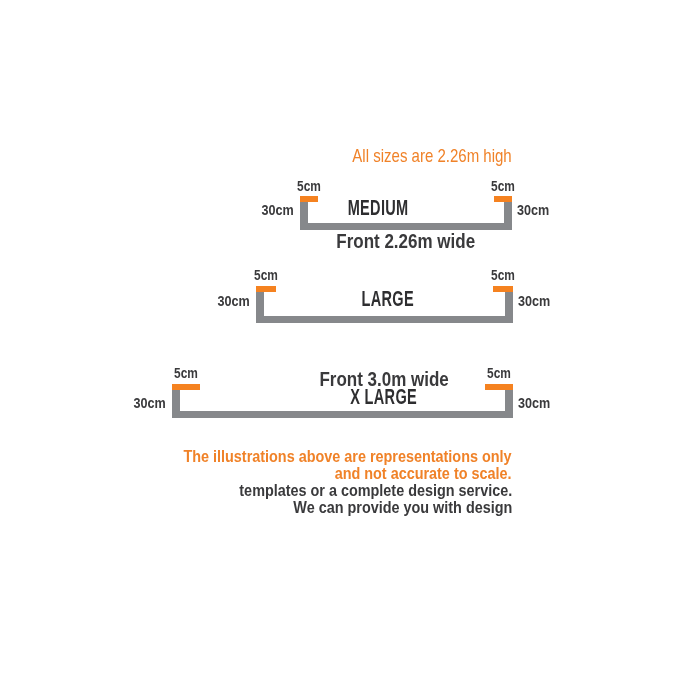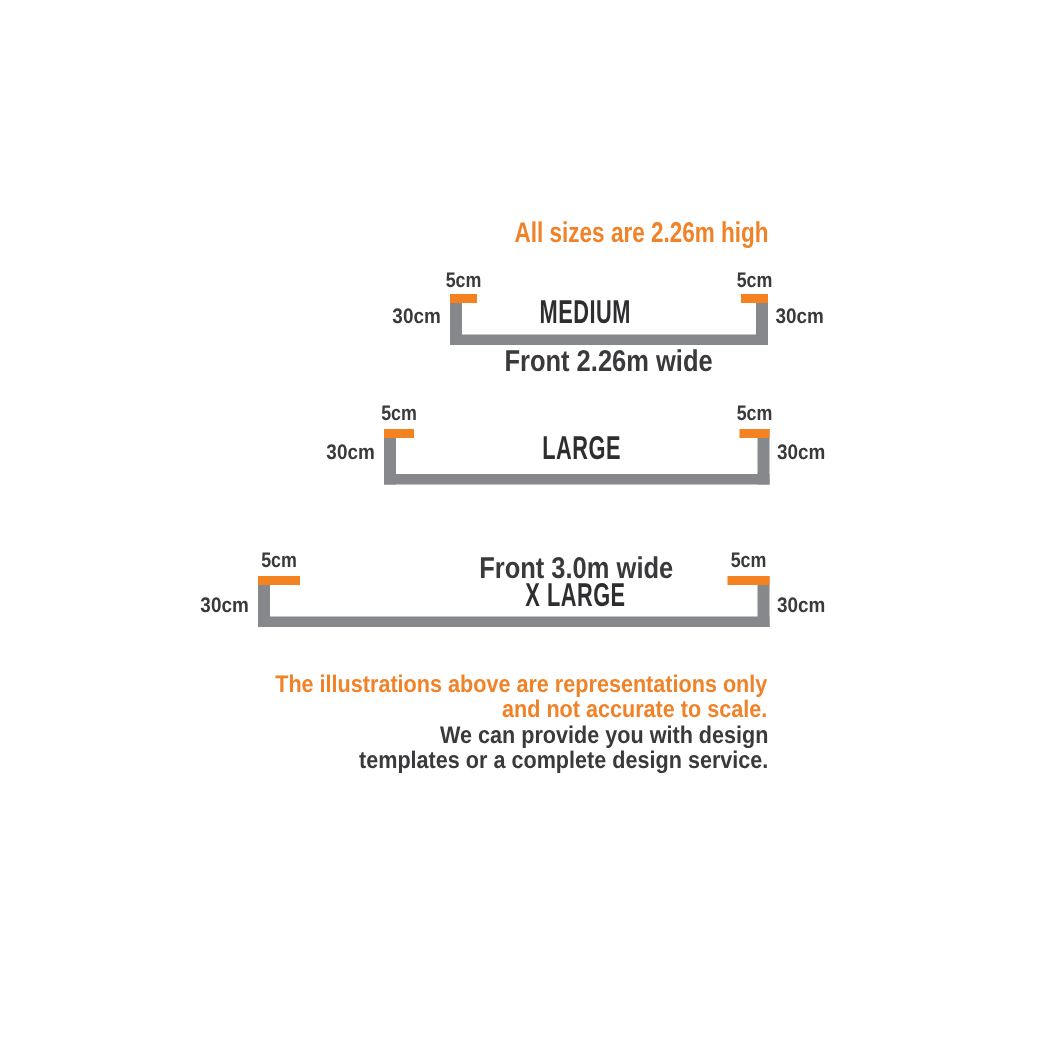--- a/index.html
+++ b/index.html
@@ -19,21 +19,21 @@
     -webkit-font-smoothing:antialiased;
   }
   
   .cxc{display:inline-block;transform:scaleX(0.85);transform-origin:50% 50%;white-space:nowrap;}
   .cxr{display:inline-block;transform:scaleX(0.90);transform-origin:100% 50%;white-space:nowrap;}
   .cxl{display:inline-block;transform:scaleX(0.90);transform-origin:0 50%;white-space:nowrap;}
 
   
   #heading{
     position:absolute;right:188px;top:145px;
-    font-size:19px;font-weight:bold;color:var(--orange);
+    font-size:19px;font-weight:normal;color:var(--orange);
     white-space:nowrap;
   }
   #heading .cxr{transform:scaleX(0.79);}
 
   
   .bracket{position:absolute;box-sizing:border-box;
     border-left:8px solid var(--gray);
     border-right:8px solid var(--gray);
     border-bottom:7px solid var(--gray);}
   #m-bracket{left:300px;top:196px;width:212px;height:34px;}
@@ -46,21 +46,21 @@
   #m-cap-r{left:494px;top:196px;width:18px;}
   #l-cap-l{left:256px;top:286px;width:20px;}
   #l-cap-r{left:493px;top:286px;width:20px;}
   #x-cap-l{left:172px;top:384px;width:28px;}
   #x-cap-r{left:485px;top:384px;width:28px;}
 
   
   .dtitle{position:absolute;text-align:center;font-weight:bold;
     font-size:22px;line-height:22px;color:var(--title);white-space:nowrap;}
   .dtitle .tcx{display:inline-block;transform:scaleX(0.66);transform-origin:50% 50%;letter-spacing:0.5px;}
-  #m-title{left:300px;top:197px;width:180px;}
+  #m-title{left:288px;top:197px;width:180px;}
   #l-title{left:256px;top:288px;width:263px;}
   #x-title{left:172px;top:386px;width:341px;padding-left:41px;}
 
   
   .front{position:absolute;text-align:center;font-weight:bold;
     font-size:20px;line-height:14px;color:var(--dark);white-space:nowrap;}
   #m-front{left:300px;top:234px;width:212px;}
   #l-front{left:256px;top:328px;width:257px;margin-top:44px;}
   #x-front{left:172px;top:427px;width:341px;}
 
@@ -159,20 +159,20 @@
   </div>
 
   <div id="footer">
     <div class="orange">
       <span class="cxr">The illustrations above are representations only</span>
     </div>
     <div class="orange">
       <span class="cxr">and not accurate to scale.</span>
     </div>
     <div class="dark">
-      <span class="cxr">We can provide you with design</span>
+      <span class="cxr">templates or a complete design service.</span>
     </div>
     <div class="dark">
-      <span class="cxr">templates or a complete design service.</span>
+      <span class="cxr">We can provide you with design</span>
     </div>
   </div>
 
 </div>
 
 </body></html>

